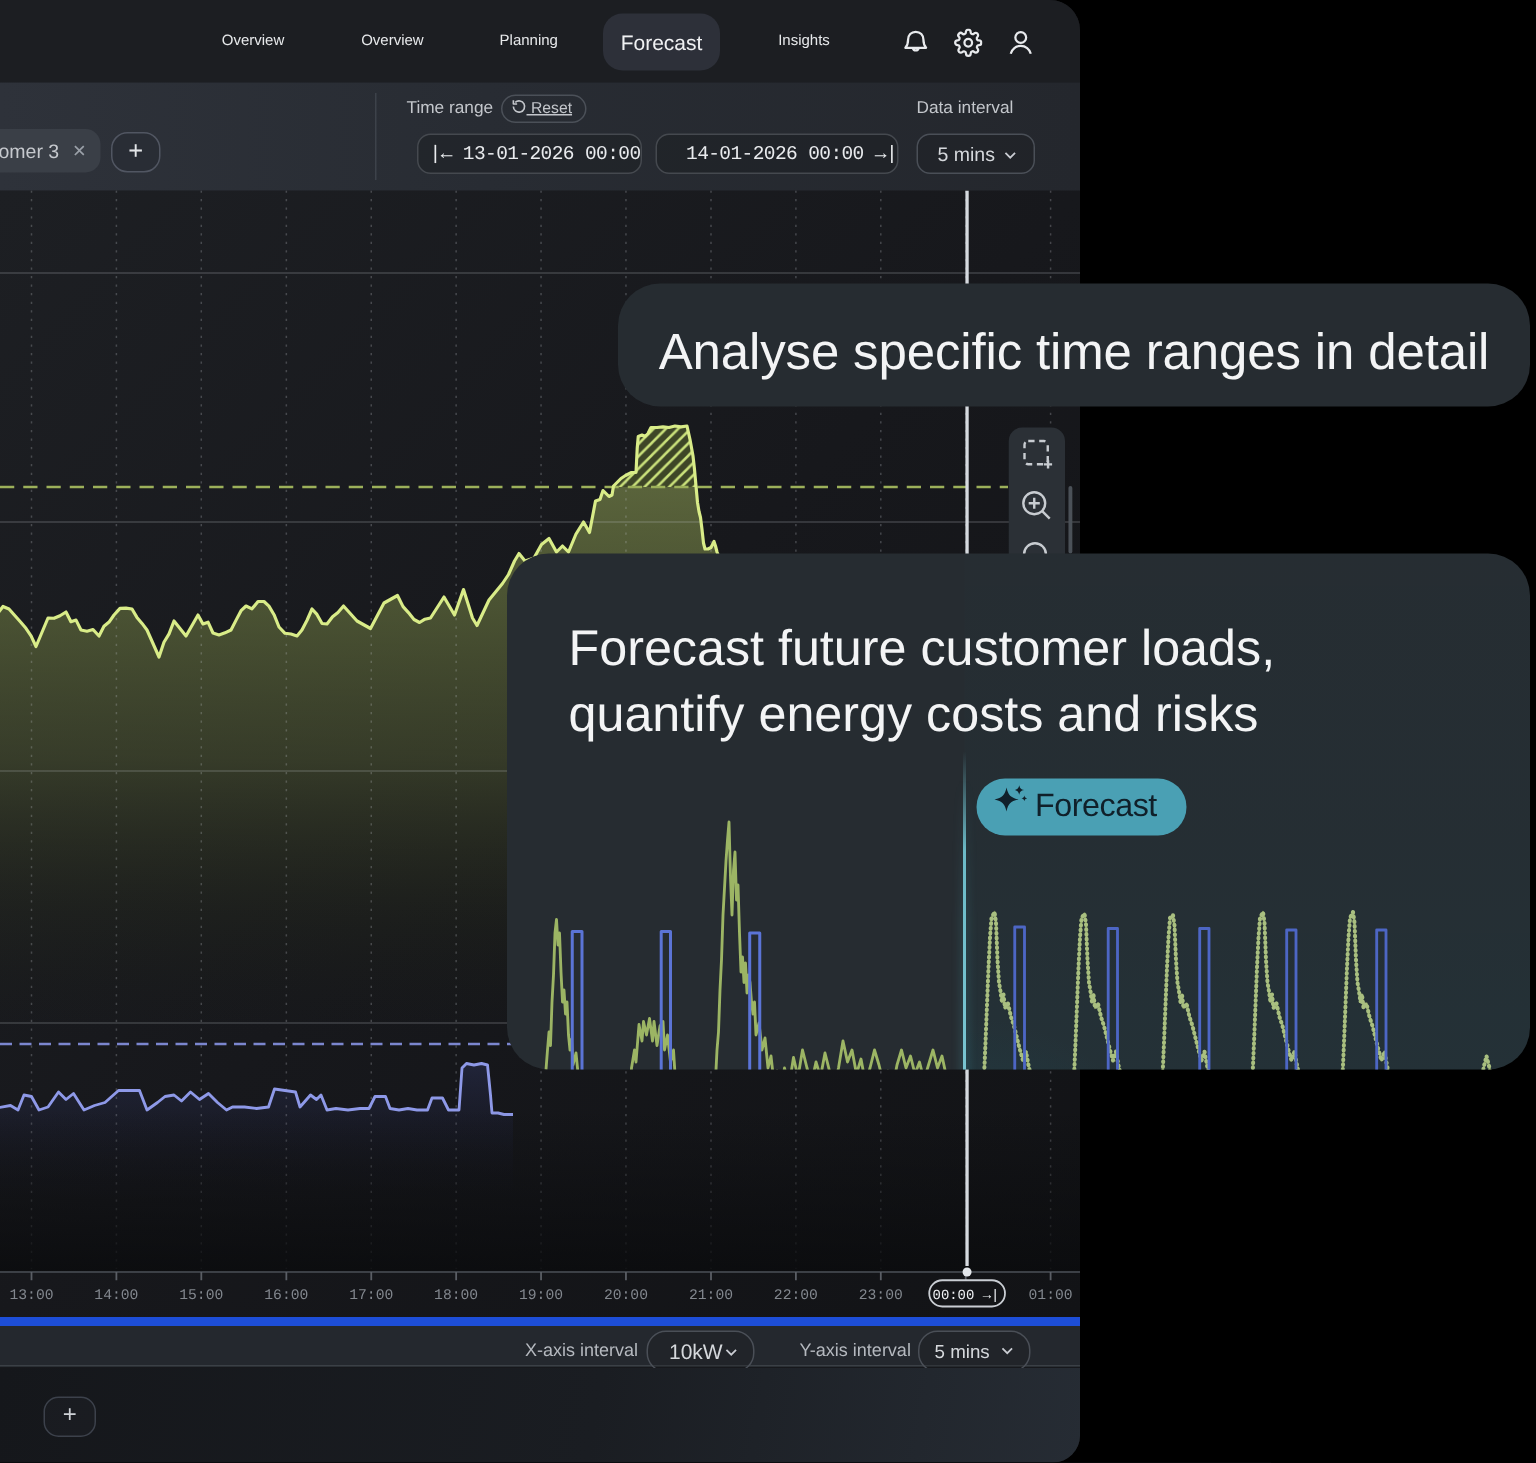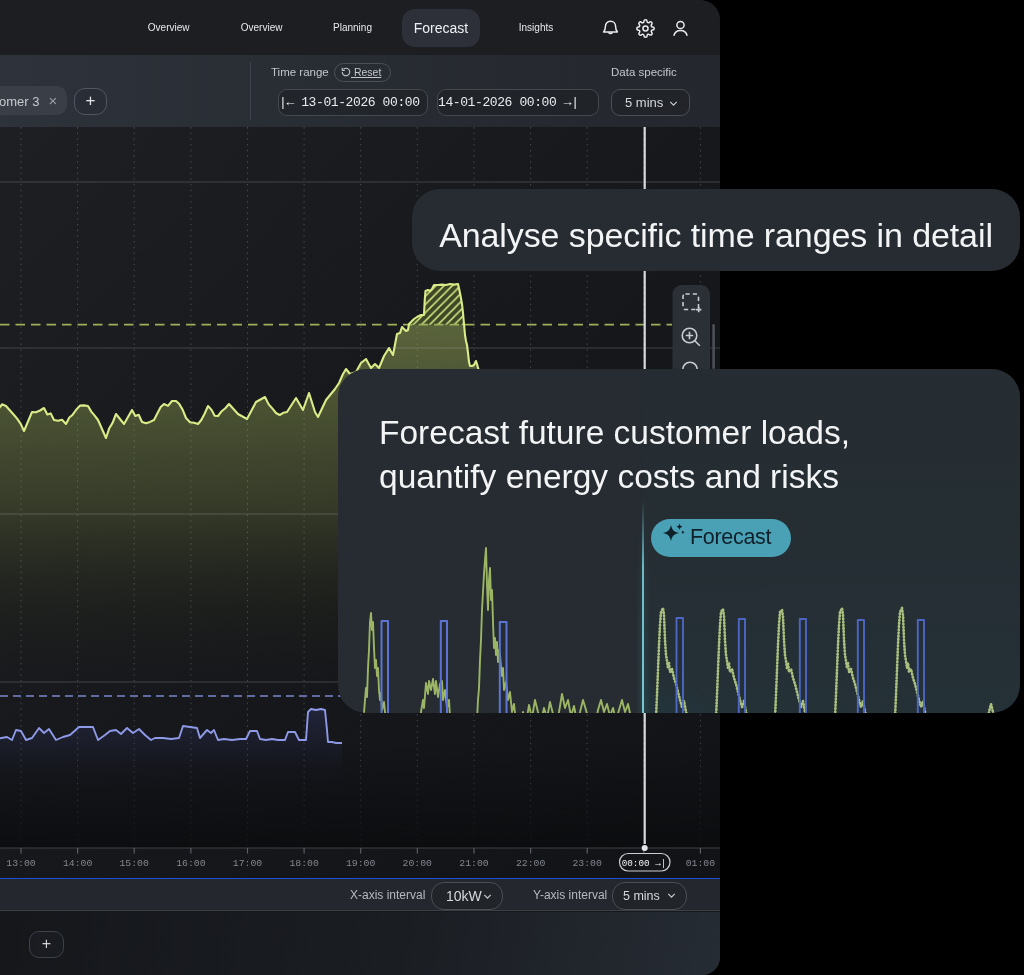--- a/index.html
+++ b/index.html
@@ -23,25 +23,25 @@
 #addbtn1 { position:absolute; left:74px; top:33px; width:33px; height:27px; border:1.4px solid #515662;
   border-radius:11px; background:rgba(38,42,49,.5); color:#e3e5e8; text-align:center;
   line-height:24px; font-size:17px; }
 #tdivider { position:absolute; left:250px; top:7px; width:1px; height:58px; background:#3d424a; }
 .tlabel { position:absolute; color:#c3c6cb; font-size:11.5px; }
 #resetpill { position:absolute; left:334px; top:8px; height:19px; padding:0 9px 0 6px;
   border:1px solid #4b5058; border-radius:10px; color:#c3c6cb; font-size:10.5px;
   line-height:17px;text-decoration:underline; }
 .dinput { position:absolute; top:34px; height:27px; border:1px solid #45494f; border-radius:9px;
   background:rgba(23,25,29,.35); color:#e9ebee; font-family:"Liberation Mono",monospace;
-  font-size:13px; letter-spacing:-0.4px; line-height:25px; text-align:left; white-space:nowrap; }
+  font-size:13px; letter-spacing:-0.4px; line-height:25px; text-align:right; white-space:nowrap; }
 .ddrop { position:absolute; border:1px solid #4a4f57; border-radius:9px; color:#d5d8dc;
   font-size:13px; background:rgba(23,25,29,.25); }
 #axisbar { position:absolute; left:0; top:878px; width:720px; height:33px; background:#24282e;
-  border-top:1px solid #1d4ed8; border-bottom:1px solid #3b4046; }
+  border-top:6px solid #1d4ed8; border-bottom:1px solid #3b4046; }
 .axlabel { position:absolute; color:#b5b9bf; font-size:12px; top:9px; }
 #bottom { position:absolute; left:0; top:912px; width:720px; height:63px;
   background:linear-gradient(100deg,#15171b 0%,#1a1d22 55%,#262c34 100%); }
 #addbtn2 { position:absolute; left:29px; top:19px; width:35px; height:27px; border:1.3px solid #3c414b;
   border-radius:10px; color:#ced1d6; text-align:center; line-height:24px; font-size:16px;
   background:rgba(30,32,38,.5); }
 .card { position:absolute; background:#262c31; border-radius:28px; }
 #card1 { left:412px; top:189px; width:608px; height:82px; }
 #card1 div { position:absolute; width:100%; text-align:center; top:27px; color:#f3f4f5;
   font-size:34px; font-weight:400; letter-spacing:-0.1px; }
@@ -187,21 +187,21 @@
 </div>
 <div id="toolbar">
 <div id="chip">omer 3<span class="x">×</span></div>
 <div id="addbtn1">+</div>
 <div id="tdivider"></div>
 <div class="tlabel" style="left:271px; top:11px">Time range</div>
 <div id="resetpill"><svg width="10" height="10" viewBox="0 0 24 24" fill="none" stroke="#c3c6cb" stroke-width="2.6" style="vertical-align:-1px">
             <path d="M3 12a9 9 0 1 0 3-6.7"></path>
             <path d="M3 2v6h6" stroke-linejoin="round"></path>
           </svg> Reset</div>
-<div class="tlabel" style="left:611px; top:11px">Data specific</div>
+<div class="tlabel" style="left:611px; top:11px">Data interval</div>
 <div class="dinput" style="left:278px; width:150px">|← 13-01-2026 00:00</div>
 <div class="dinput" style="left:437px; width:162px">14-01-2026 00:00 →|</div>
 <div class="ddrop" style="left:611px; top:34px; width:79px; height:27px; line-height:25px;">
 <span style="position:absolute;left:13px">5 mins</span>
 <svg width="11" height="11" viewBox="0 0 24 24" fill="none" stroke="#c9ccd2" stroke-width="2.6" style="position:absolute;right:10px;top:8px">
             <path d="M5 8.5 L12 15.5 L19 8.5"></path>
           </svg>
 </div>
 </div>
 <div id="axisbar">

